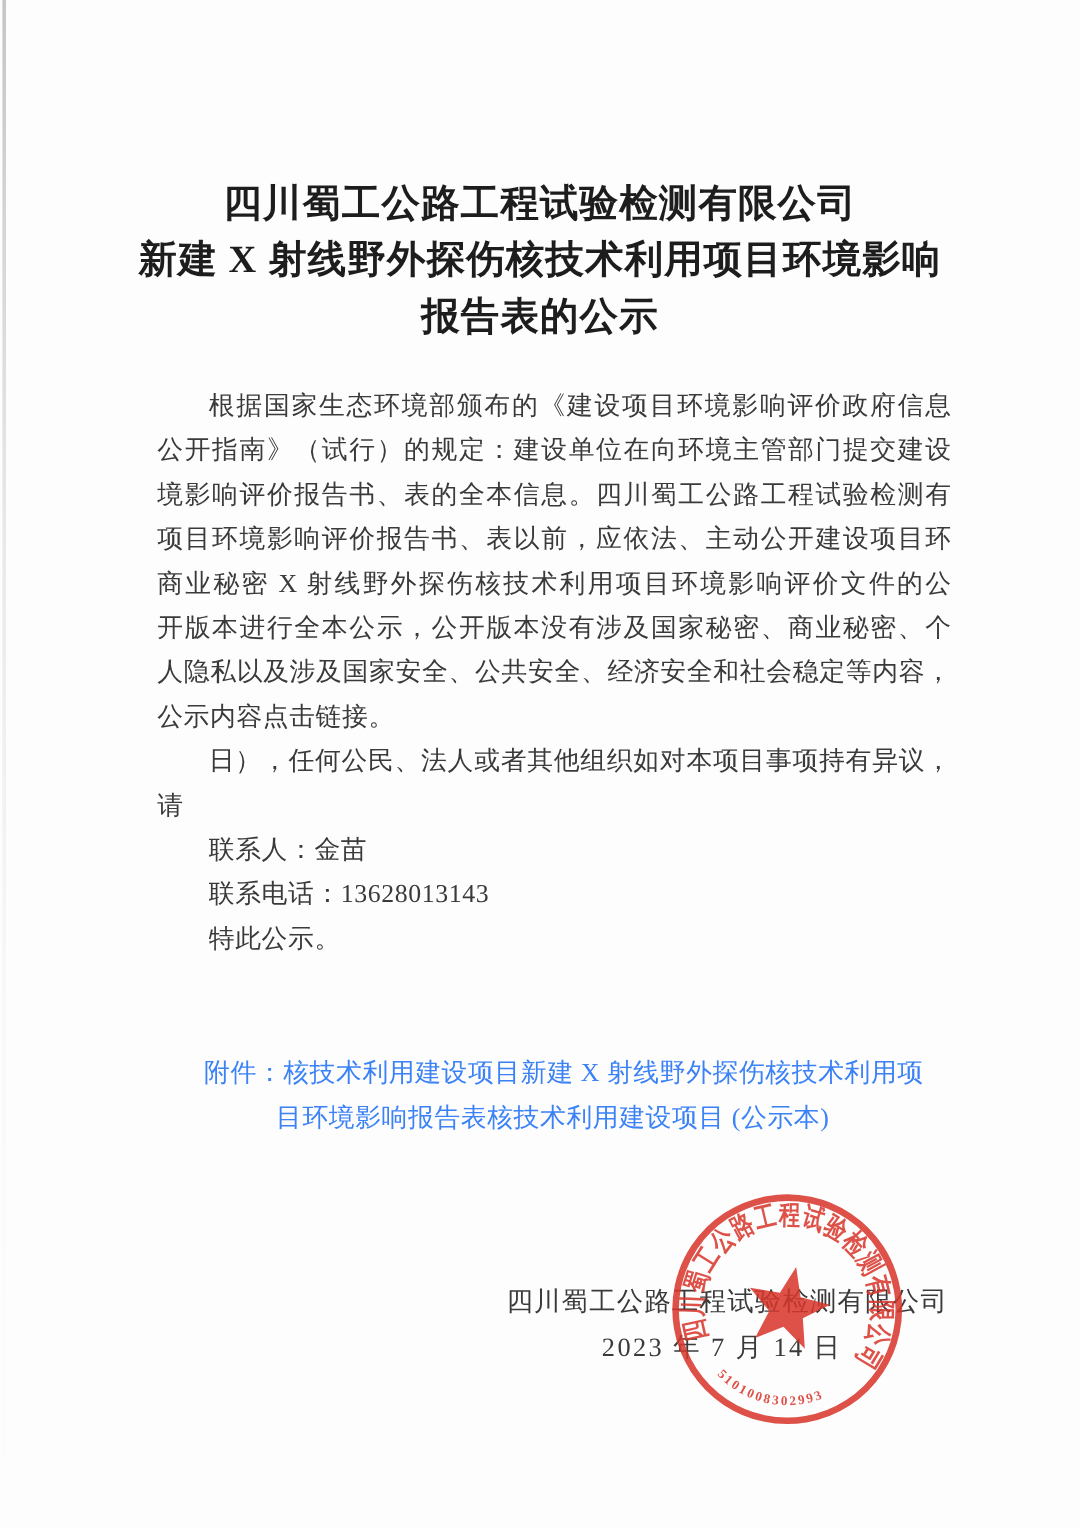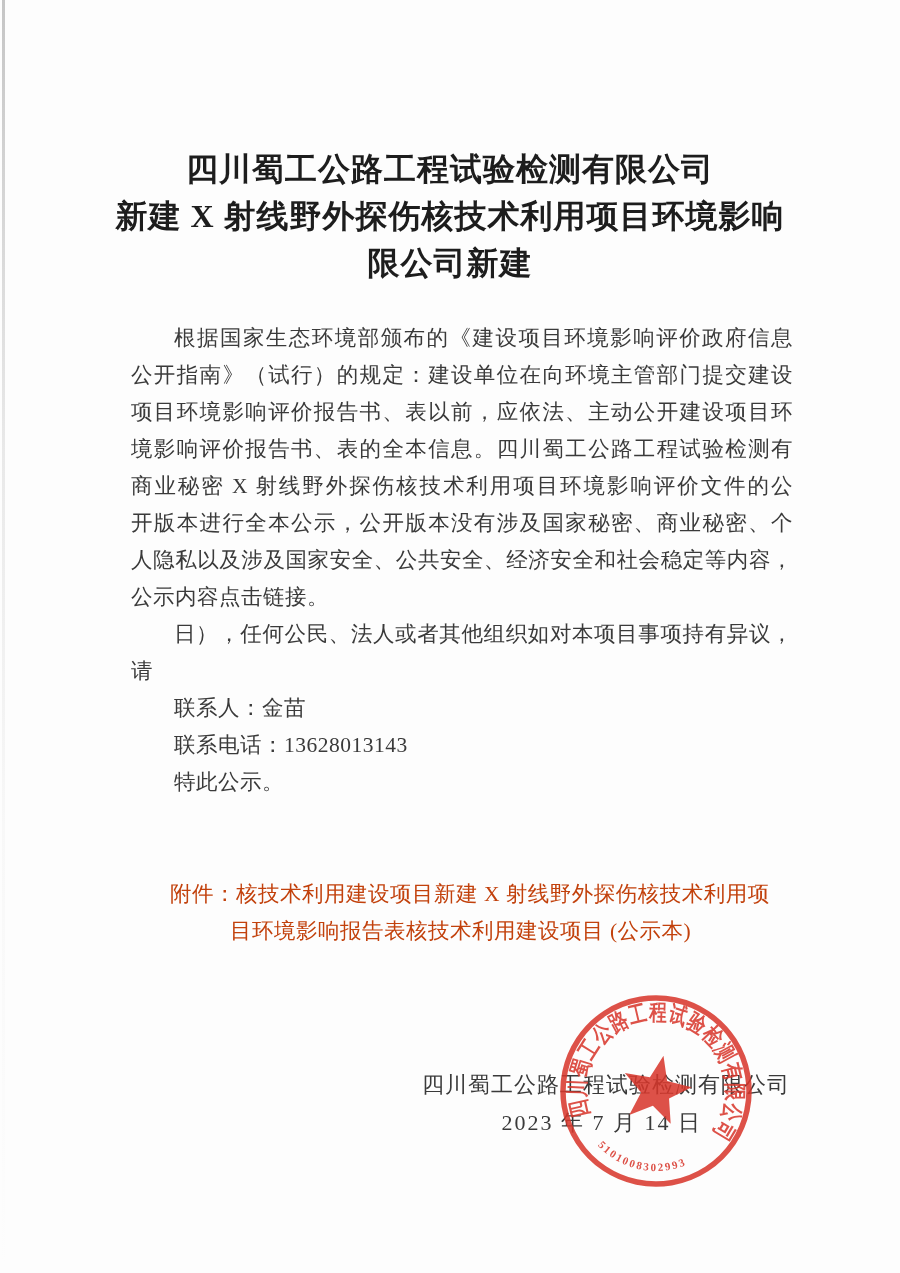--- a/index.html
+++ b/index.html
@@ -53,21 +53,21 @@
   }
   .para .line:last-child { text-align-last: left; white-space: normal; }
   .para .line:first-child { text-indent: 2em; }
   .plain-line { text-indent: 2em; font-family: Liberation Serif, serif; }
 
   .attachment-block {
     position: absolute;
     left: 131px; top: 876px; width: 680px;
     font-size: 21.5px;
     line-height: 37px;
-    color: #c2410c;
+    color: #3b82f6;
     letter-spacing: 0.5px;
   }
   .attachment-line-1 { margin-left: 39px; }
   .attachment-line-2 { margin-left: 99px; }
 
   .signature-block {
     position: absolute;
     right: 110px; top: 1066px;
     text-align: right;
     font-size: 22px;
@@ -87,29 +87,29 @@
 </head>
 <body>
 
 <div class="page">
 
   <div class="scan-edge"></div>
 
   <div class="title-block">
       <div class="t-line">四川蜀工公路工程试验检测有限公司</div>
       <div class="t-line">新建 X 射线野外探伤核技术利用项目环境影响</div>
-      <div class="t-line">限公司新建</div>
+      <div class="t-line">报告表的公示</div>
     </div>
 
   <div class="body-block">
     <div class="para">
         <div class="line">根据国家生态环境部颁布的《建设项目环境影响评价政府信息</div>
         <div class="line">公开指南》（试行）的规定：建设单位在向环境主管部门提交建设</div>
+        <div class="line">境影响评价报告书、表的全本信息。四川蜀工公路工程试验检测有</div>
         <div class="line">项目环境影响评价报告书、表以前，应依法、主动公开建设项目环</div>
-        <div class="line">境影响评价报告书、表的全本信息。四川蜀工公路工程试验检测有</div>
         <div class="line">商业秘密 X 射线野外探伤核技术利用项目环境影响评价文件的公</div>
         <div class="line">开版本进行全本公示，公开版本没有涉及国家秘密、商业秘密、个</div>
         <div class="line">人隐私以及涉及国家安全、公共安全、经济安全和社会稳定等内容，</div>
         <div class="line">公示内容点击链接。</div>
       </div>
     <div class="para">
         <div class="line">日），任何公民、法人或者其他组织如对本项目事项持有异议，请</div>
       </div>
     <div class="plain-line">联系人：金苗</div>
     <div class="plain-line">联系电话：13628013143</div>

